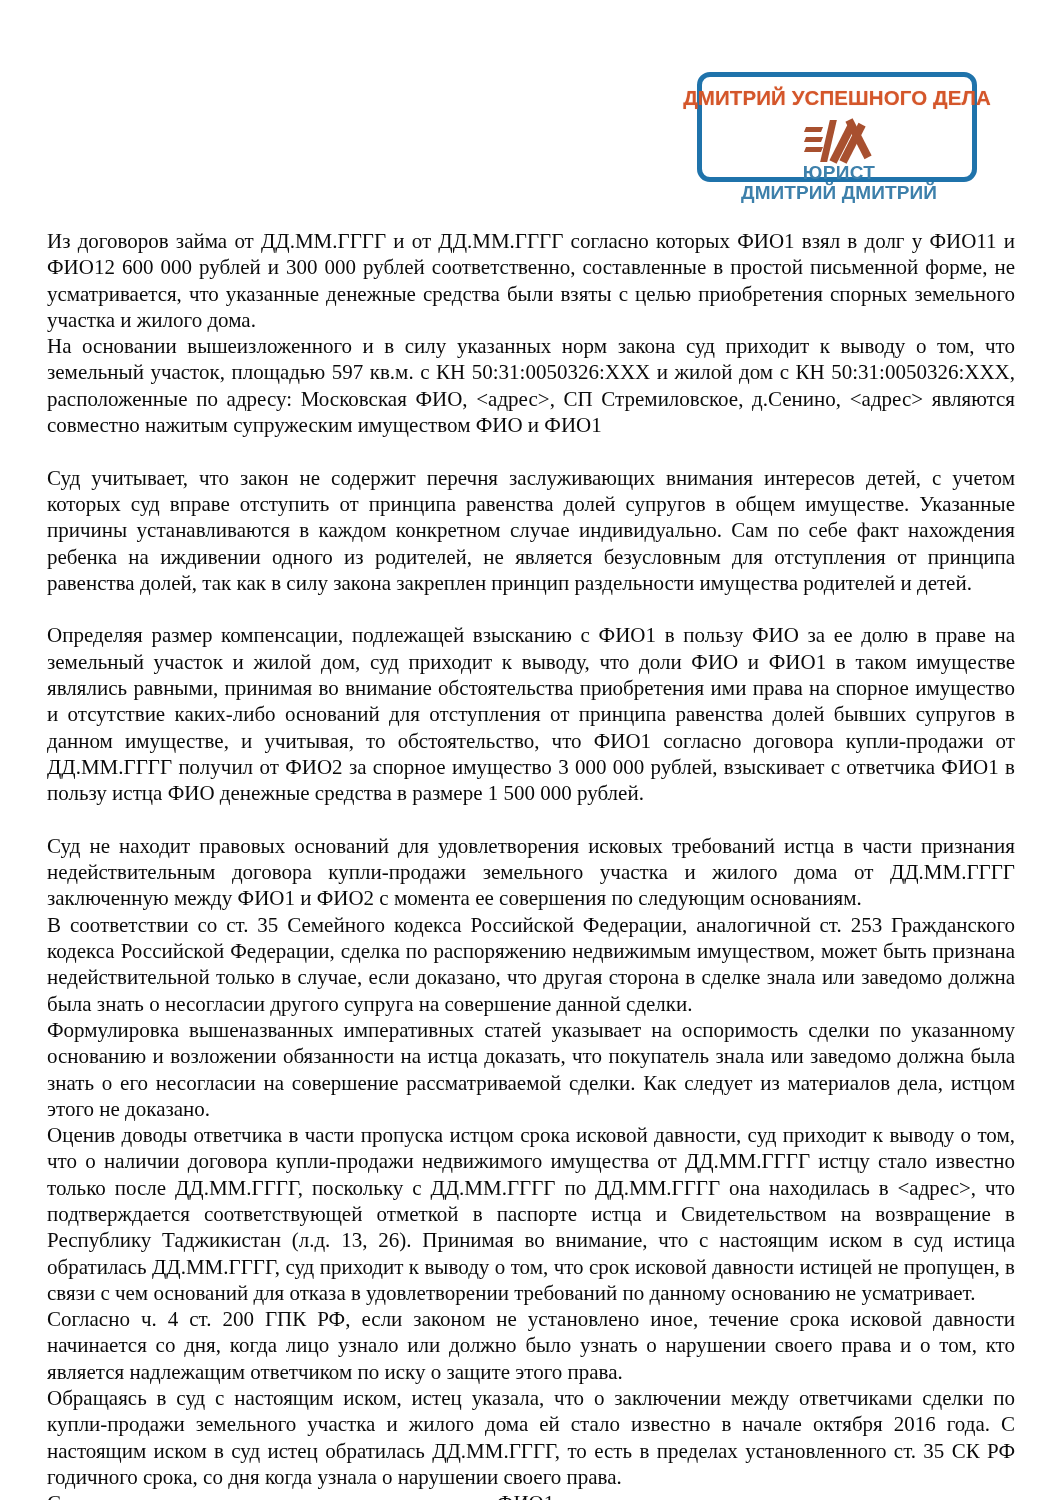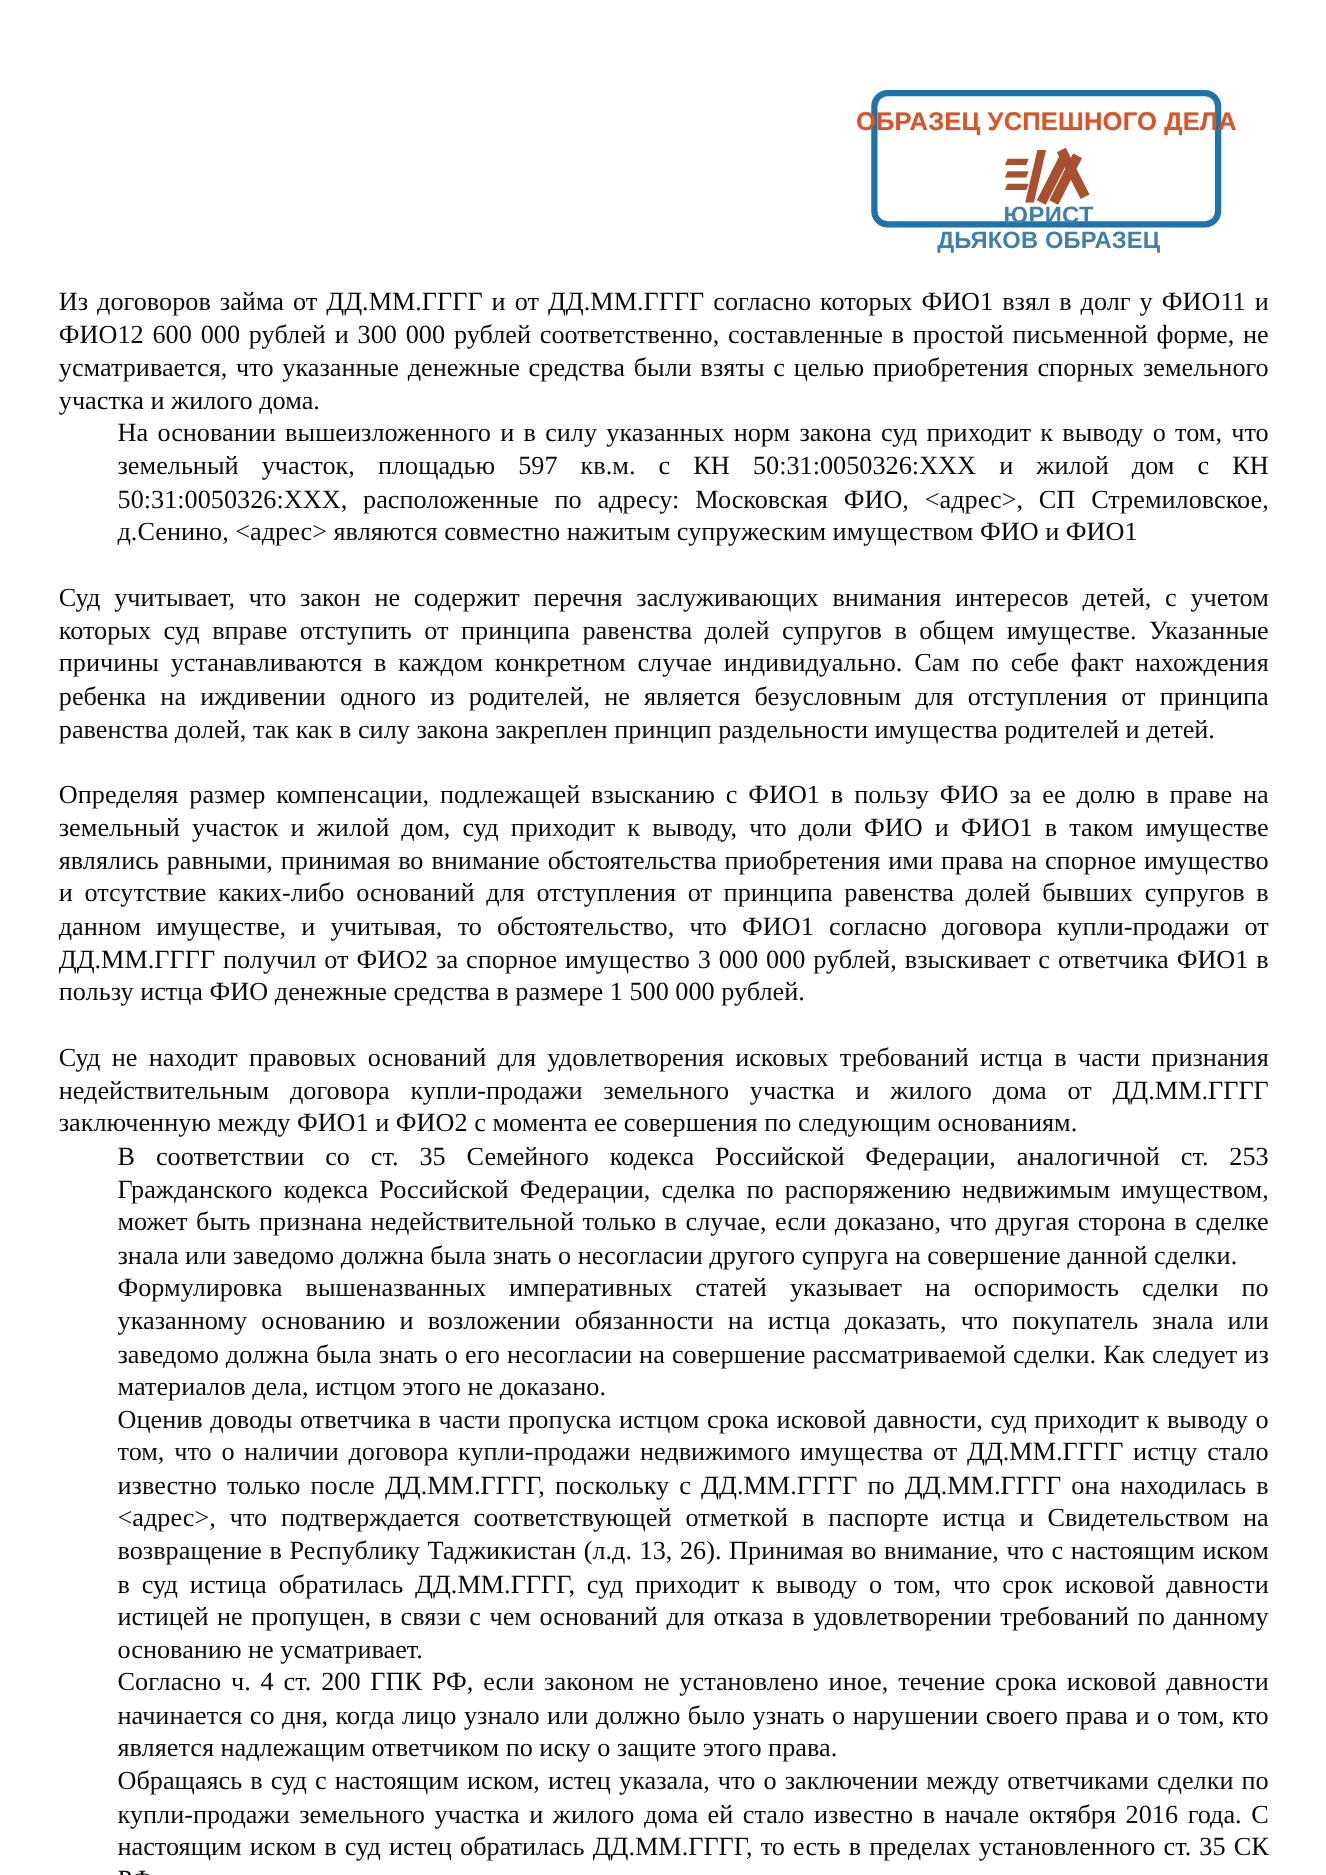--- a/index.html
+++ b/index.html
@@ -105,43 +105,43 @@
     width: 968px;
   }
   .para {
     margin: 0;
     font-size: 21px;
     line-height: 26.3px;
     text-align: justify;
     text-justify: inter-word;
     hyphens: none;
   }
-  .para + .para { margin-top: 0px; margin-left: 47px; }
+  .para + .para { margin-top: 0px; }
   .gap { height: 26.3px; }
 </style>
 </head>
 <body>
 
 <div class="page">
 
   <div class="stamp" style="border-color: rgb(31, 115, 171);">
-    <div class="stamp-title" style="color: rgb(212, 86, 42);">ОБРАЗЕЦ УСПЕШНОГО ДЕЛА</div>
+    <div class="stamp-title" style="color: rgb(212, 86, 42);">ДМИТРИЙ УСПЕШНОГО ДЕЛА</div>
     <div class="stamp-body">
       <div class="stamp-mark">
         <span class="bar s1" style="background: rgb(168, 80, 47);"></span>
         <span class="bar s2" style="background: rgb(168, 80, 47);"></span>
         <span class="bar s3" style="background: rgb(168, 80, 47);"></span>
         <span class="bar kstem" style="background: rgb(168, 80, 47);"></span>
         <span class="bar kup" style="background: rgb(168, 80, 47);"></span>
         <span class="bar kup2" style="background: rgb(168, 80, 47);"></span>
         <span class="bar kdn" style="background: rgb(168, 80, 47);"></span>
       </div>
       <div class="stamp-names" style="color: rgb(61, 128, 171);">
         <span class="stamp-name1">ЮРИСТ</span>
-        <span class="stamp-name2">ДЬЯКОВ ОБРАЗЕЦ</span>
+        <span class="stamp-name2">ДМИТРИЙ ДМИТРИЙ</span>
       </div>
     </div>
   </div>
 
   <div class="doc-body">
 
     <div>
       <p class="para">Из договоров займа от ДД.ММ.ГГГГ и от ДД.ММ.ГГГГ согласно которых ФИО1 взял в долг у ФИО11 и ФИО12 600 000 рублей и 300 000 рублей соответственно, составленные в простой письменной форме, не усматривается, что указанные денежные средства были взяты с целью приобретения спорных земельного участка и жилого дома.</p>
       <p class="para">На основании вышеизложенного и в силу указанных норм закона суд приходит к выводу о том, что земельный участок, площадью 597 кв.м. с КН 50:31:0050326:ХХХ и жилой дом с КН 50:31:0050326:ХХХ, расположенные по адресу: Московская ФИО, &lt;адрес&gt;, СП Стремиловское, д.Сенино, &lt;адрес&gt; являются совместно нажитым супружеским имуществом ФИО и ФИО1</p>
     </div>

